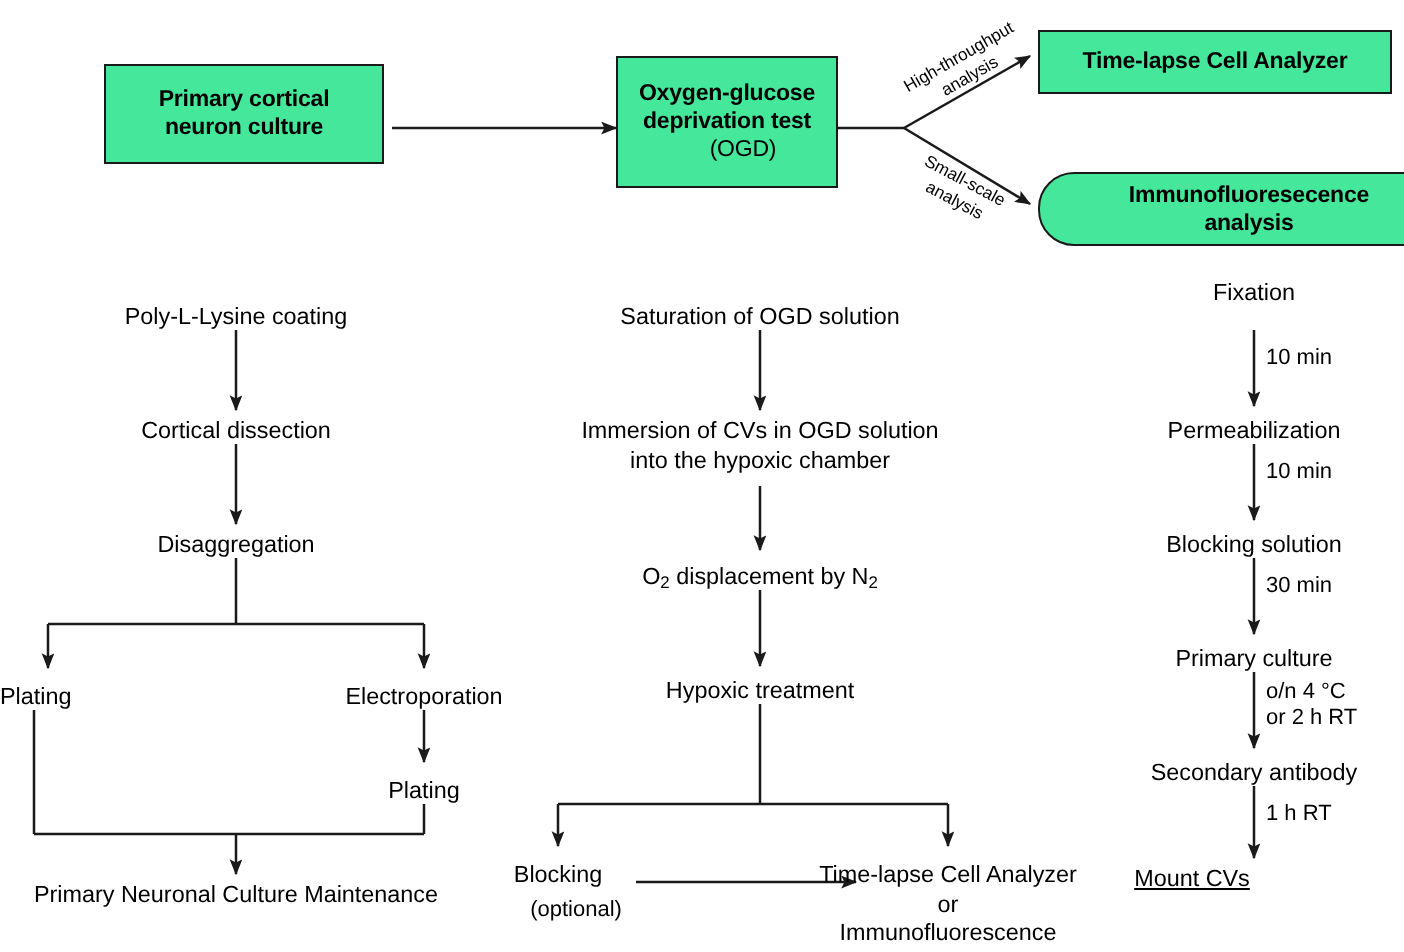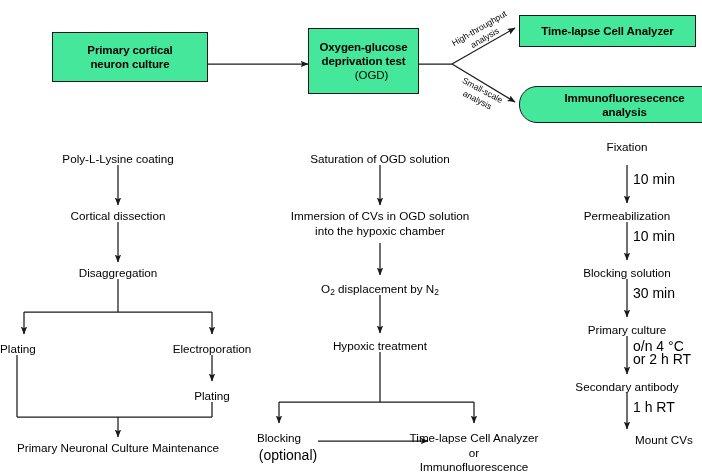--- a/index.html
+++ b/index.html
@@ -50,21 +50,21 @@
     text-align: center;
     white-space: nowrap;
     transform: translateX(-50%);
   }
   .node.left-flush {
     transform: none;
     text-align: left;
   }
   .small {
     position: absolute;
-    font-size: 14px;
+    font-size: 11px;
     line-height: 10px;
     white-space: nowrap;
   }
   .small.ctr {
     transform: translateX(-50%);
     text-align: center;
   }
   .diag {
     position: absolute;
     font-size: 8.6px;
@@ -125,21 +125,21 @@
       <line x1="318" y1="441" x2="428" y2="441" marker-end="url(#ah)"></line>
 
       <line x1="627" y1="165" x2="627" y2="203" marker-end="url(#ah)"></line>
       <line x1="627" y1="222" x2="627" y2="260" marker-end="url(#ah)"></line>
       <line x1="627" y1="279" x2="627" y2="317" marker-end="url(#ah)"></line>
       <line x1="627" y1="336" x2="627" y2="374" marker-end="url(#ah)"></line>
       <line x1="627" y1="393" x2="627" y2="429" marker-end="url(#ah)"></line>
     </g>
   </svg>
 
-  <div class="box" style="left:52px; top:32px; width:156px; height:50px;">
+  <div class="box" style="left:52px; top:32px; width:140px; height:50px;">
     <span>Primary cortical</span>
     <span>neuron culture</span>
   </div>
 
   <div class="box" style="left:308px; top:28px; width:111px; height:66px;">
     <span>Oxygen-glucose</span>
     <span>deprivation test</span>
     <span class="sub">(OGD)</span>
   </div>
 
@@ -185,21 +185,21 @@
     <div>Time-lapse Cell Analyzer</div>
     <div>or</div>
     <div>Immunofluorescence</div>
   </div>
 
   <div class="node" style="left:627px; top:140px;">Fixation</div>
   <div class="node" style="left:627px; top:209px;">Permeabilization</div>
   <div class="node" style="left:627px; top:266px;">Blocking solution</div>
   <div class="node" style="left:627px; top:323px;">Primary culture</div>
   <div class="node" style="left:627px; top:380px;">Secondary antibody</div>
-  <div class="node" style="left:664px; top:433px;">Mount CVs</div>
+  <div class="node" style="left:596px; top:433px;text-decoration:underline;">Mount CVs</div>
 
   <div class="small" style="left:633px; top:174px;">10 min</div>
   <div class="small" style="left:633px; top:231px;">10 min</div>
   <div class="small" style="left:633px; top:288px;">30 min</div>
   <div class="small" style="left:633px; top:341px;">o/n 4 °C</div>
   <div class="small" style="left:633px; top:354px;">or 2 h RT</div>
   <div class="small" style="left:633px; top:402px;">1 h RT</div>
 
 </div>
 

